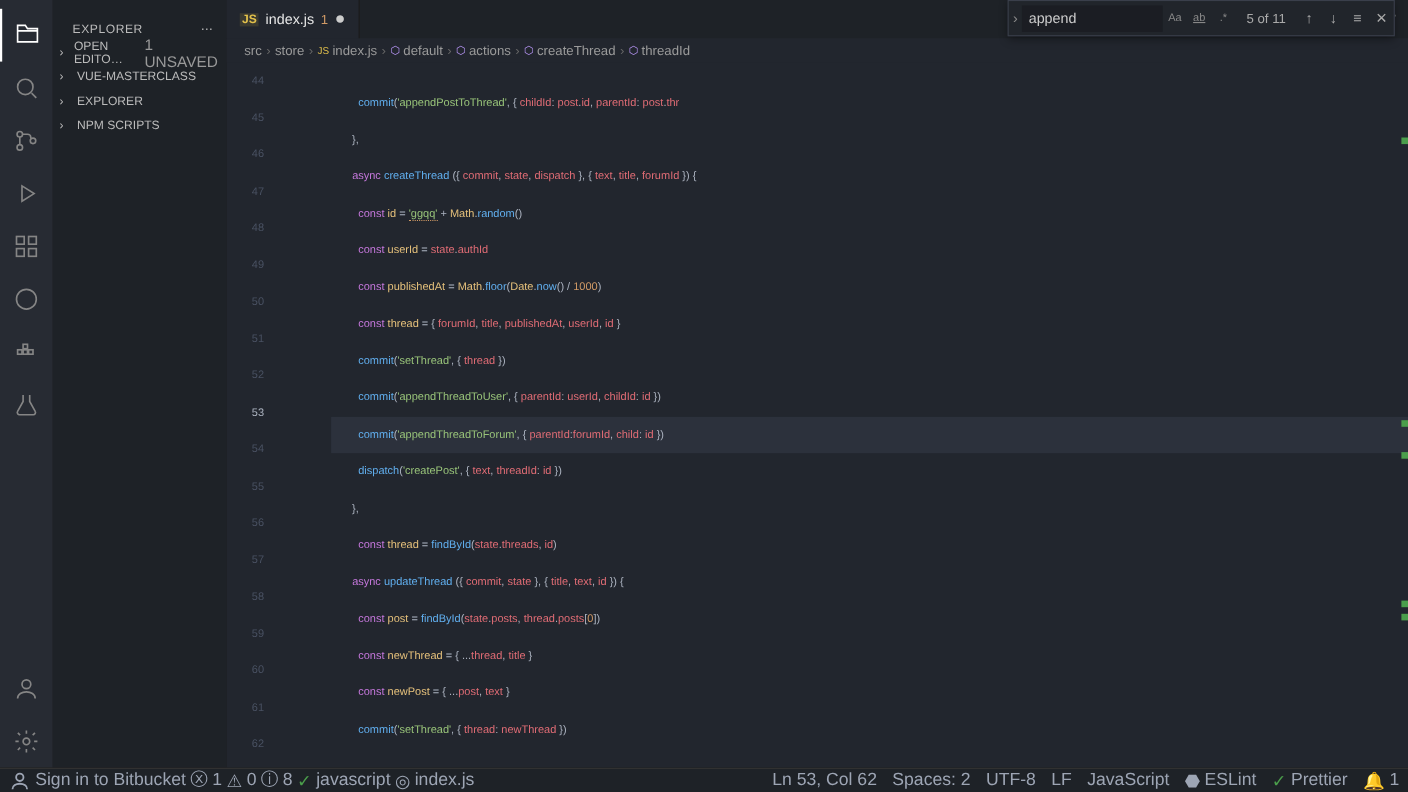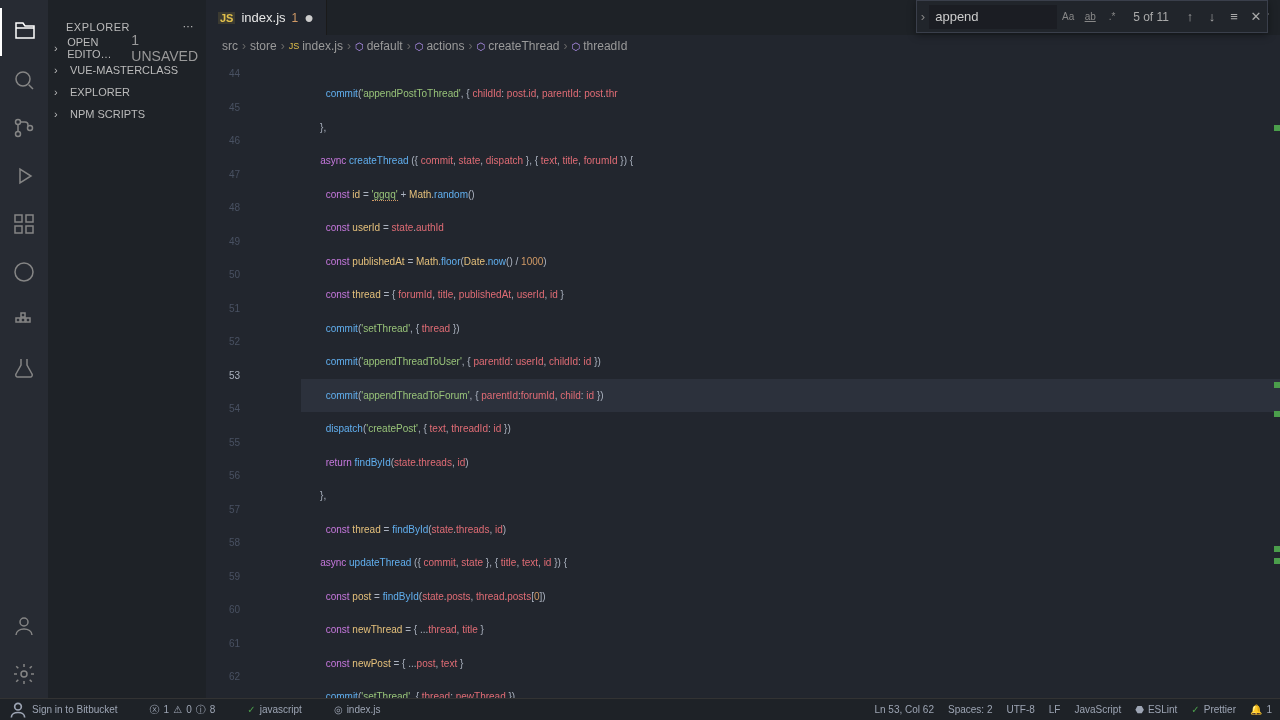--- a/index.html
+++ b/index.html
@@ -40,21 +40,21 @@
 .const-name { color: #e5c07b; }
 .ident { color: #e06c75; }
 .obj { color: #e5c07b; }
 .warn-underline { border-bottom: 1px dotted #d19a66; }
 .find-widget { position: absolute; top: 0; right: 12px; background: #21252b; border: 1px solid #3a3f4b; display: flex; align-items: center; height: 33px; box-shadow: 0 2px 8px rgba(0,0,0,0.4); z-index: 10; }
 .find-widget .expand { padding: 0 4px; color: #888; cursor: pointer; }
 .find-widget input { background: #1b1d23; border: none; color: #ccc; height: 24px; padding: 0 6px; width: 128px; font-size: 13px; outline: none; }
 .find-widget .opt { width: 20px; height: 20px; display: flex; align-items: center; justify-content: center; color: #888; font-size: 10px; cursor: pointer; margin: 0 1px; }
 .find-widget .count { padding: 0 10px; color: #aaa; font-size: 12px; white-space: nowrap; }
 .find-widget .nav-btn { width: 22px; height: 22px; display: flex; align-items: center; justify-content: center; color: #aaa; cursor: pointer; }
-.status-bar { height: 22px; background: #1e2227; display: flex; align-items: center; padding: 0 8px; font-size: 10px; color: #9da5b4; gap: 32px; border-top: 1px solid #333; }
+.status-bar { height: 22px; background: #1e2227; display: flex; align-items: center; padding: 0 8px; font-size: 16px; color: #9da5b4; gap: 4px; border-top: 1px solid #333; }
 .status-bar .sb-item { display: flex; align-items: center; gap: 4px; }
 .status-bar .right { margin-left: auto; display: flex; gap: 14px; }
 .overview-ruler { position: absolute; right: 0; top: 56px; bottom: 0; width: 8px; }
 .overview-ruler .m { position: absolute; right: 0; width: 6px; height: 6px; background: #4b9e4b; }
 svg { width: 20px; height: 20px; }
 .activity-bar svg { width: 24px; height: 24px; }
 </style>
 </head>
 <body>
 
@@ -224,21 +224,20 @@
           <div class="line">    },</div>
           <div class="line">    <span class="kw">async</span> <span class="fn">createThread</span> ({ <span class="ident">commit</span>, <span class="ident">state</span>, <span class="ident">dispatch</span> }, { <span class="ident">text</span>, <span class="ident">title</span>, <span class="ident">forumId</span> }) {</div>
           <div class="line">      <span class="kw">const</span> <span class="const-name">id</span> = <span class="str warn-underline">'ggqq'</span> + <span class="obj">Math</span>.<span class="fn">random</span>()</div>
           <div class="line">      <span class="kw">const</span> <span class="const-name">userId</span> = <span class="ident">state</span>.<span class="prop">authId</span></div>
           <div class="line">      <span class="kw">const</span> <span class="const-name">publishedAt</span> = <span class="obj">Math</span>.<span class="fn">floor</span>(<span class="obj">Date</span>.<span class="fn">now</span>() / <span class="num">1000</span>)</div>
           <div class="line">      <span class="kw">const</span> <span class="const-name">thread</span> = { <span class="ident">forumId</span>, <span class="ident">title</span>, <span class="ident">publishedAt</span>, <span class="ident">userId</span>, <span class="ident">id</span> }</div>
           <div class="line">      <span class="fn">commit</span>(<span class="str">'setThread'</span>, { <span class="ident">thread</span> })</div>
           <div class="line">      <span class="fn">commit</span>(<span class="str">'appendThreadToUser'</span>, { <span class="prop">parentId</span>: <span class="ident">userId</span>, <span class="prop">childId</span>: <span class="ident">id</span> })</div>
           <div class="line hl">      <span class="fn">commit</span>(<span class="str">'appendThreadToForum'</span>, { <span class="prop">parentId</span>:<span class="ident">forumId</span>, <span class="prop">child</span>: <span class="ident">id</span> })</div>
           <div class="line">      <span class="fn">dispatch</span>(<span class="str">'createPost'</span>, { <span class="ident">text</span>, <span class="prop">threadId</span>: <span class="ident">id</span> })</div>
-          <div class="line">      <span class="kw">return</span> <span class="fn">findById</span>(<span class="ident">state</span>.<span class="prop">threads</span>, <span class="ident">id</span>)</div>
           <div class="line">    },</div>
           <div class="line">      <span class="kw">const</span> <span class="const-name">thread</span> = <span class="fn">findById</span>(<span class="ident">state</span>.<span class="prop">threads</span>, <span class="ident">id</span>)</div>
           <div class="line">    <span class="kw">async</span> <span class="fn">updateThread</span> ({ <span class="ident">commit</span>, <span class="ident">state</span> }, { <span class="ident">title</span>, <span class="ident">text</span>, <span class="ident">id</span> }) {</div>
           <div class="line">      <span class="kw">const</span> <span class="const-name">post</span> = <span class="fn">findById</span>(<span class="ident">state</span>.<span class="prop">posts</span>, <span class="ident">thread</span>.<span class="prop">posts</span>[<span class="num">0</span>])</div>
           <div class="line">      <span class="kw">const</span> <span class="const-name">newThread</span> = { ...<span class="ident">thread</span>, <span class="ident">title</span> }</div>
           <div class="line">      <span class="kw">const</span> <span class="const-name">newPost</span> = { ...<span class="ident">post</span>, <span class="ident">text</span> }</div>
           <div class="line">      <span class="fn">commit</span>(<span class="str">'setThread'</span>, { <span class="prop">thread</span>: <span class="ident">newThread</span> })</div>
         </div>
       <div class="overview-ruler">
         <div class="m" style="top:2%"></div>

